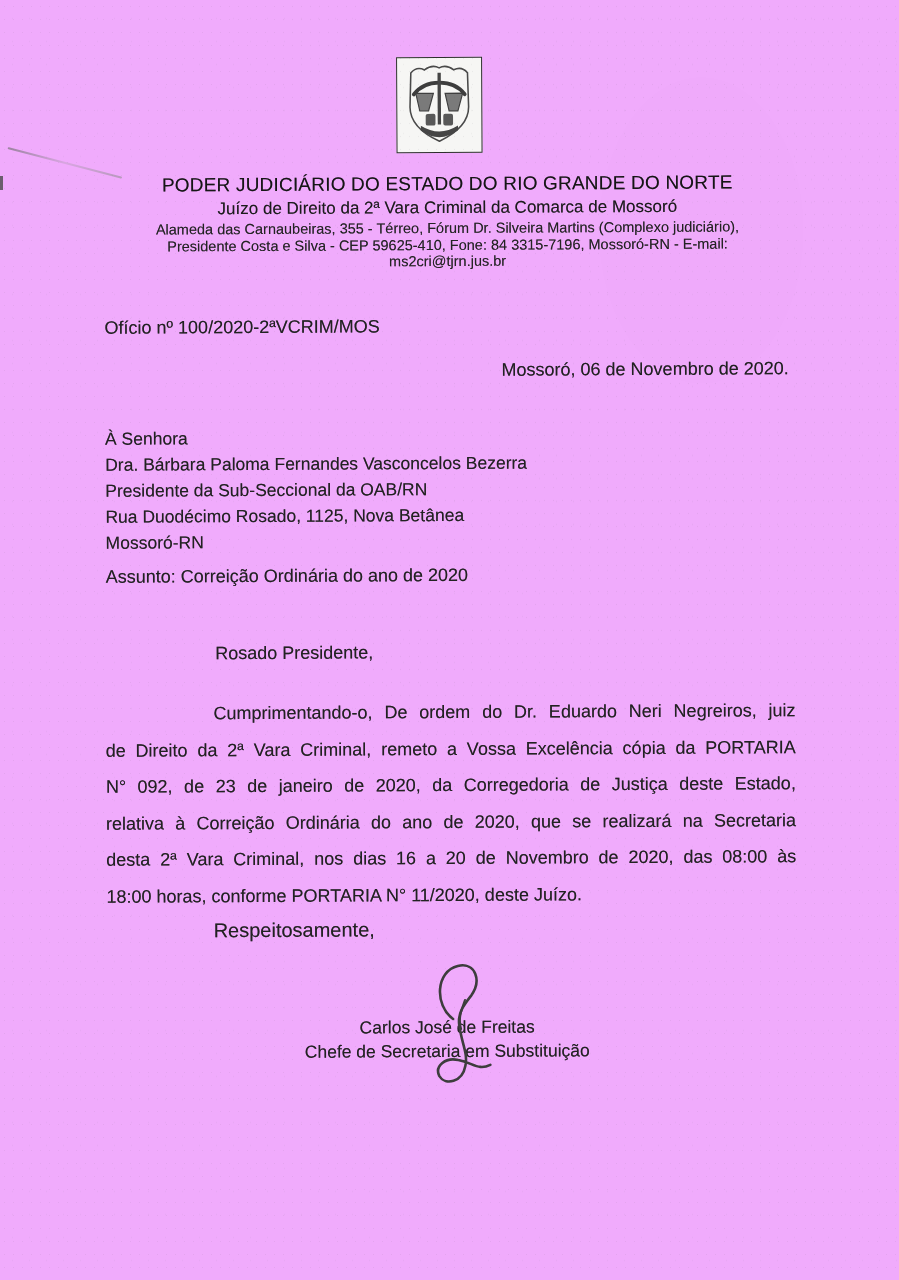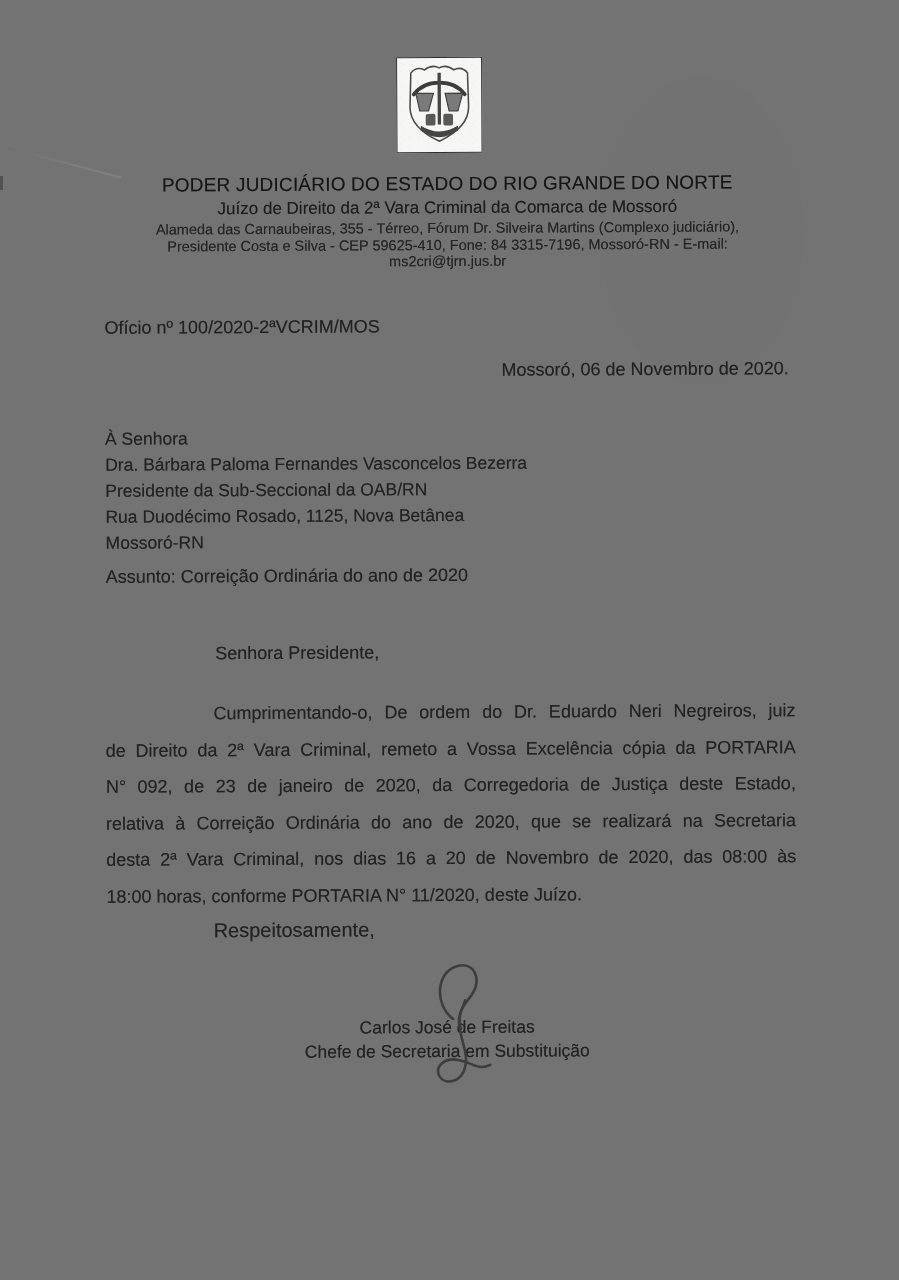--- a/index.html
+++ b/index.html
@@ -1,19 +1,19 @@
 <!DOCTYPE html>
 <html lang="pt"><head>
 <meta charset="utf-8">
 <style>
   html, body { margin: 0; padding: 0; background: #d8d8d8; }
   .page {
     position: relative;
     width: 899px; height: 1280px;
-    background: #737373;
+    background: #f0abfc;
     overflow: hidden;
     font-family: "Liberation Sans", "DejaVu Sans", sans-serif;
     color: #222;
   }
   .noise {
     position: absolute; inset: 0; pointer-events: none; z-index: 5;
     background-image:
       radial-gradient(rgba(90,90,90,.55) .5px, transparent .7px),
       radial-gradient(rgba(120,120,120,.45) .5px, transparent .8px),
       radial-gradient(ellipse at 78% 18%, rgba(0,0,0,.03), transparent 55%);
@@ -102,21 +102,21 @@
     <div class="recipient">
       <div class="ink">À Senhora</div>
       <div class="ink">Dra. Bárbara Paloma Fernandes Vasconcelos Bezerra</div>
       <div class="ink">Presidente da Sub-Seccional da OAB/RN</div>
       <div class="ink">Rua Duodécimo Rosado, 1125, Nova Betânea</div>
       <div class="ink">Mossoró-RN</div>
     </div>
 
     <div class="subject ink">Assunto: Correição Ordinária do ano de 2020</div>
 
-    <div class="salutation ink">Senhora Presidente,</div>
+    <div class="salutation ink">Rosado Presidente,</div>
 
     <div class="body-par">
       <div class="body-line first ink">Cumprimentando-o, De ordem do Dr. Eduardo Neri Negreiros, juiz</div>
       <div class="body-line ink">de Direito da 2ª Vara Criminal, remeto a Vossa Excelência cópia da PORTARIA</div>
       <div class="body-line ink">N° 092, de 23 de janeiro de 2020, da Corregedoria de Justiça deste Estado,</div>
       <div class="body-line ink">relativa à Correição Ordinária do ano de 2020, que se realizará na Secretaria</div>
       <div class="body-line ink">desta 2ª Vara Criminal, nos dias 16 a 20 de Novembro de 2020, das 08:00 às</div>
       <div class="body-line last ink">18:00 horas, conforme PORTARIA N° 11/2020, deste Juízo.</div>
     </div>
 

